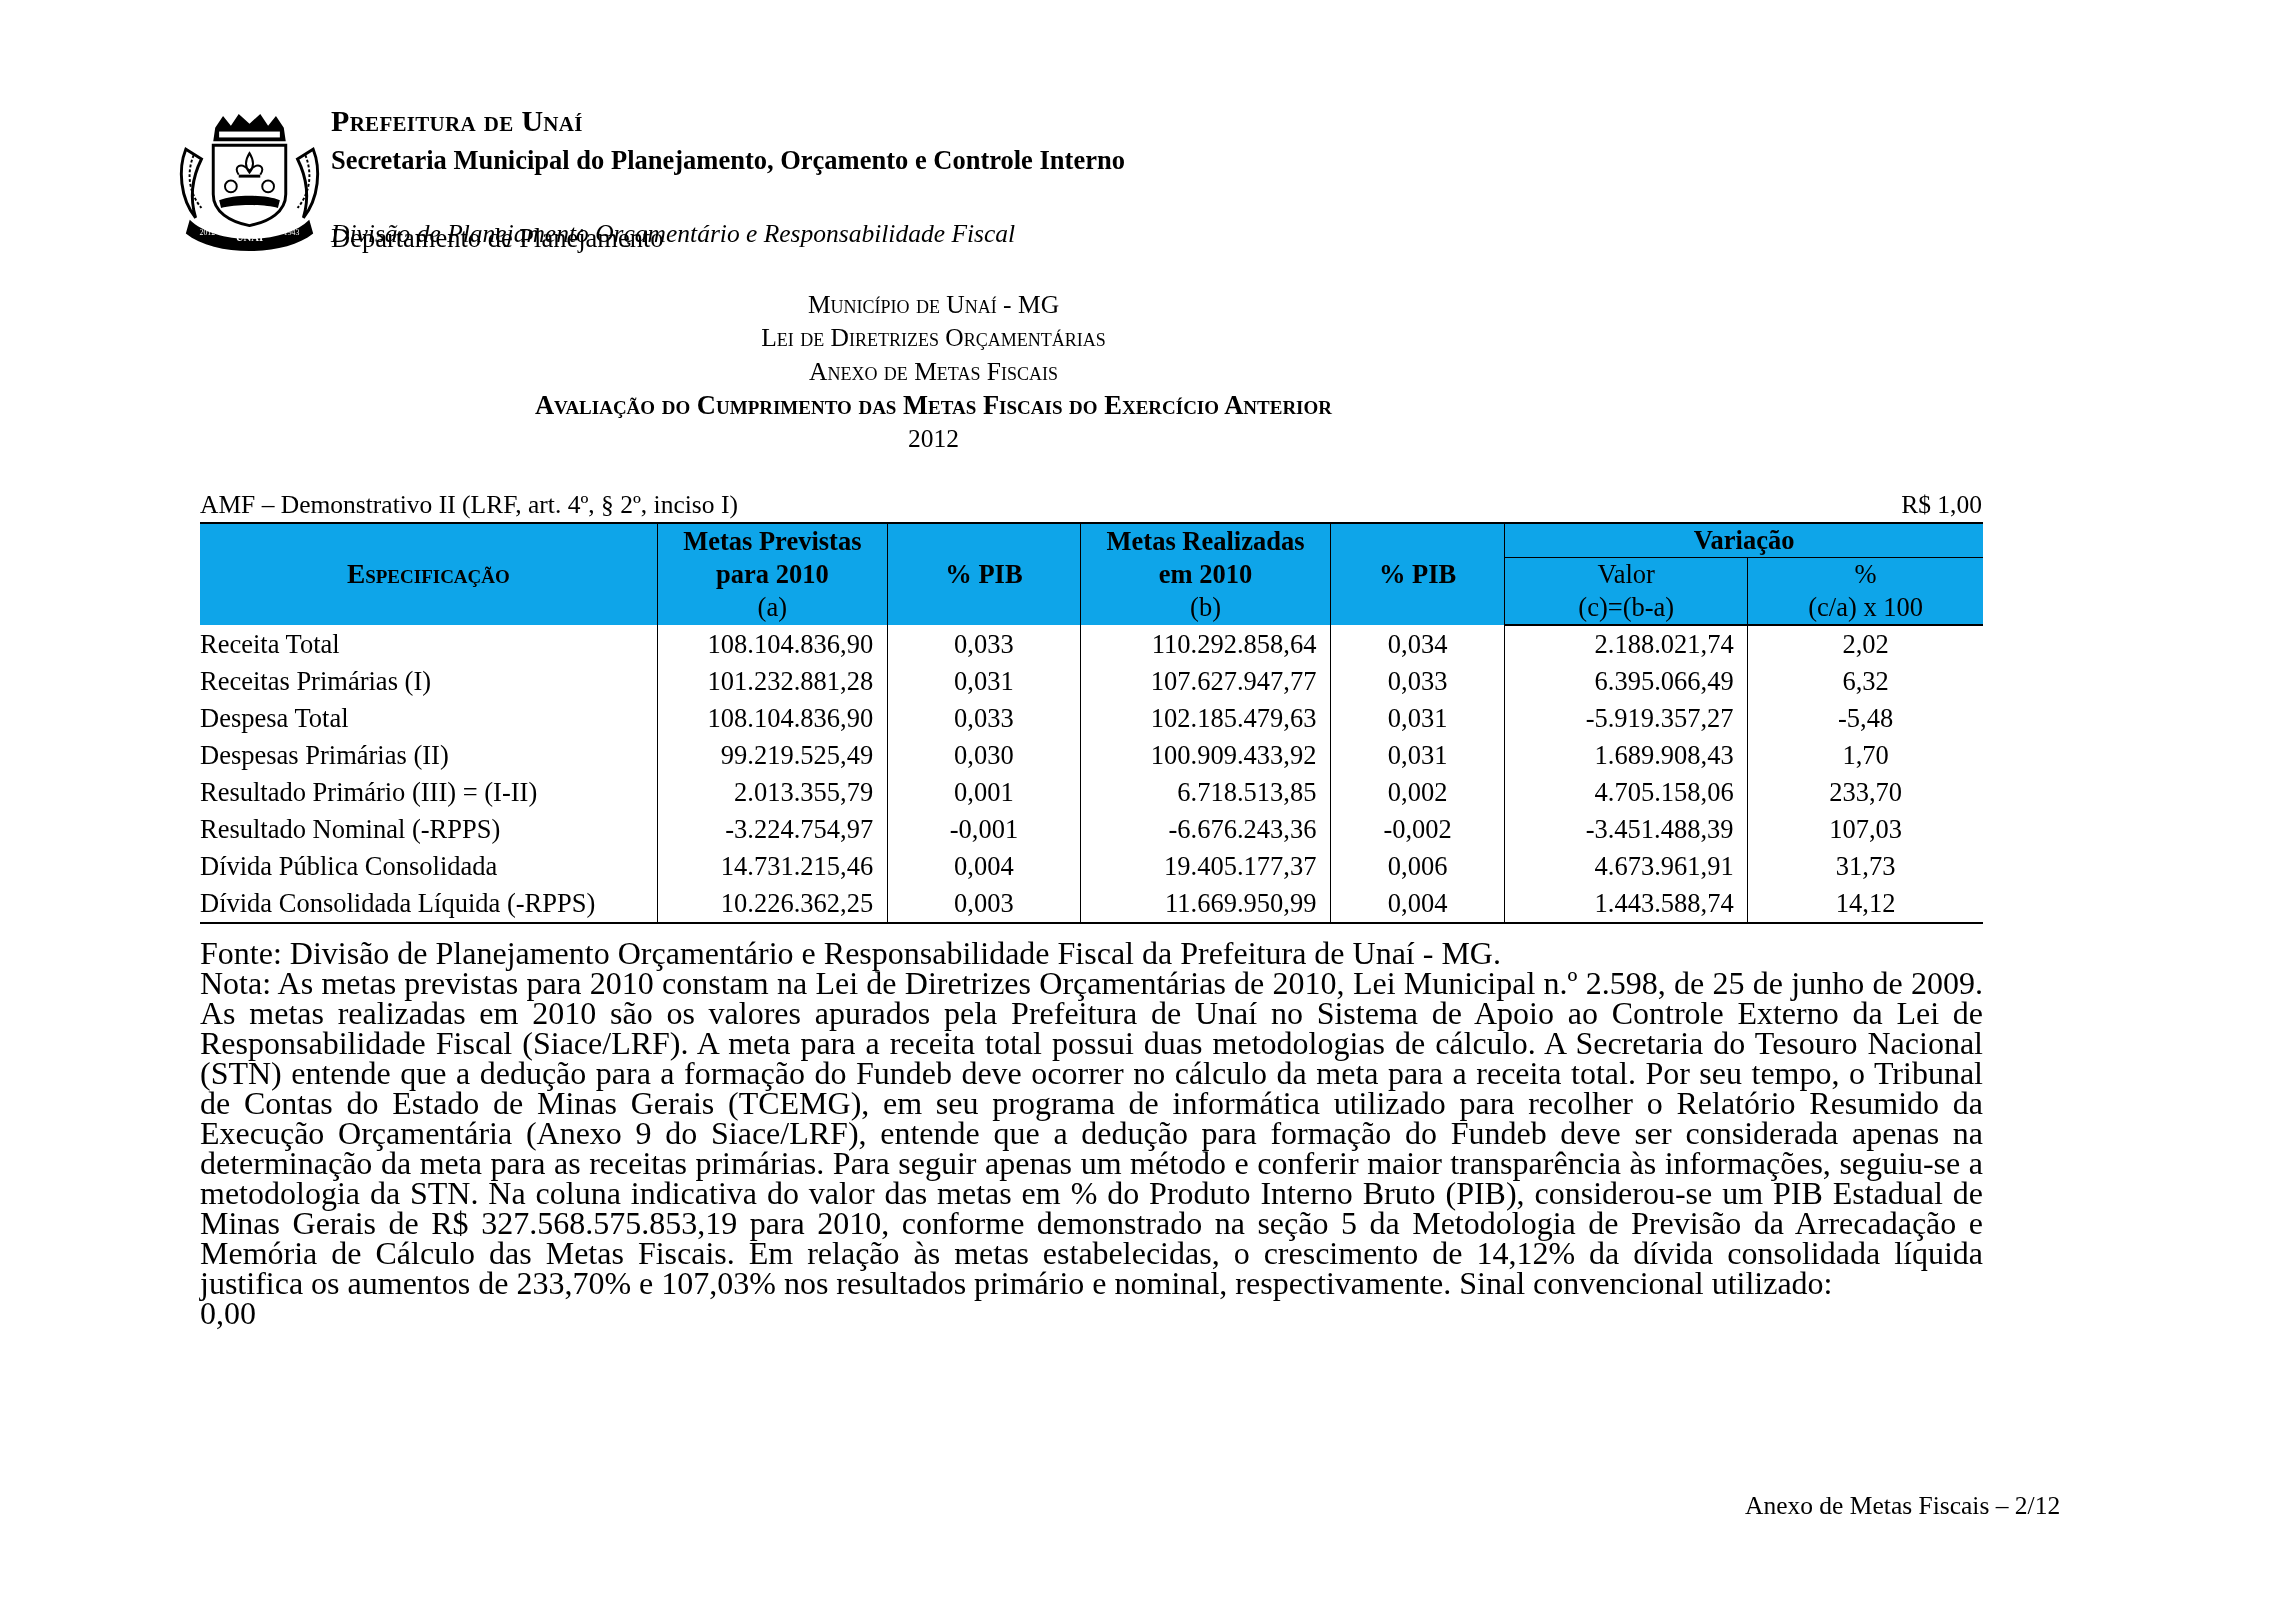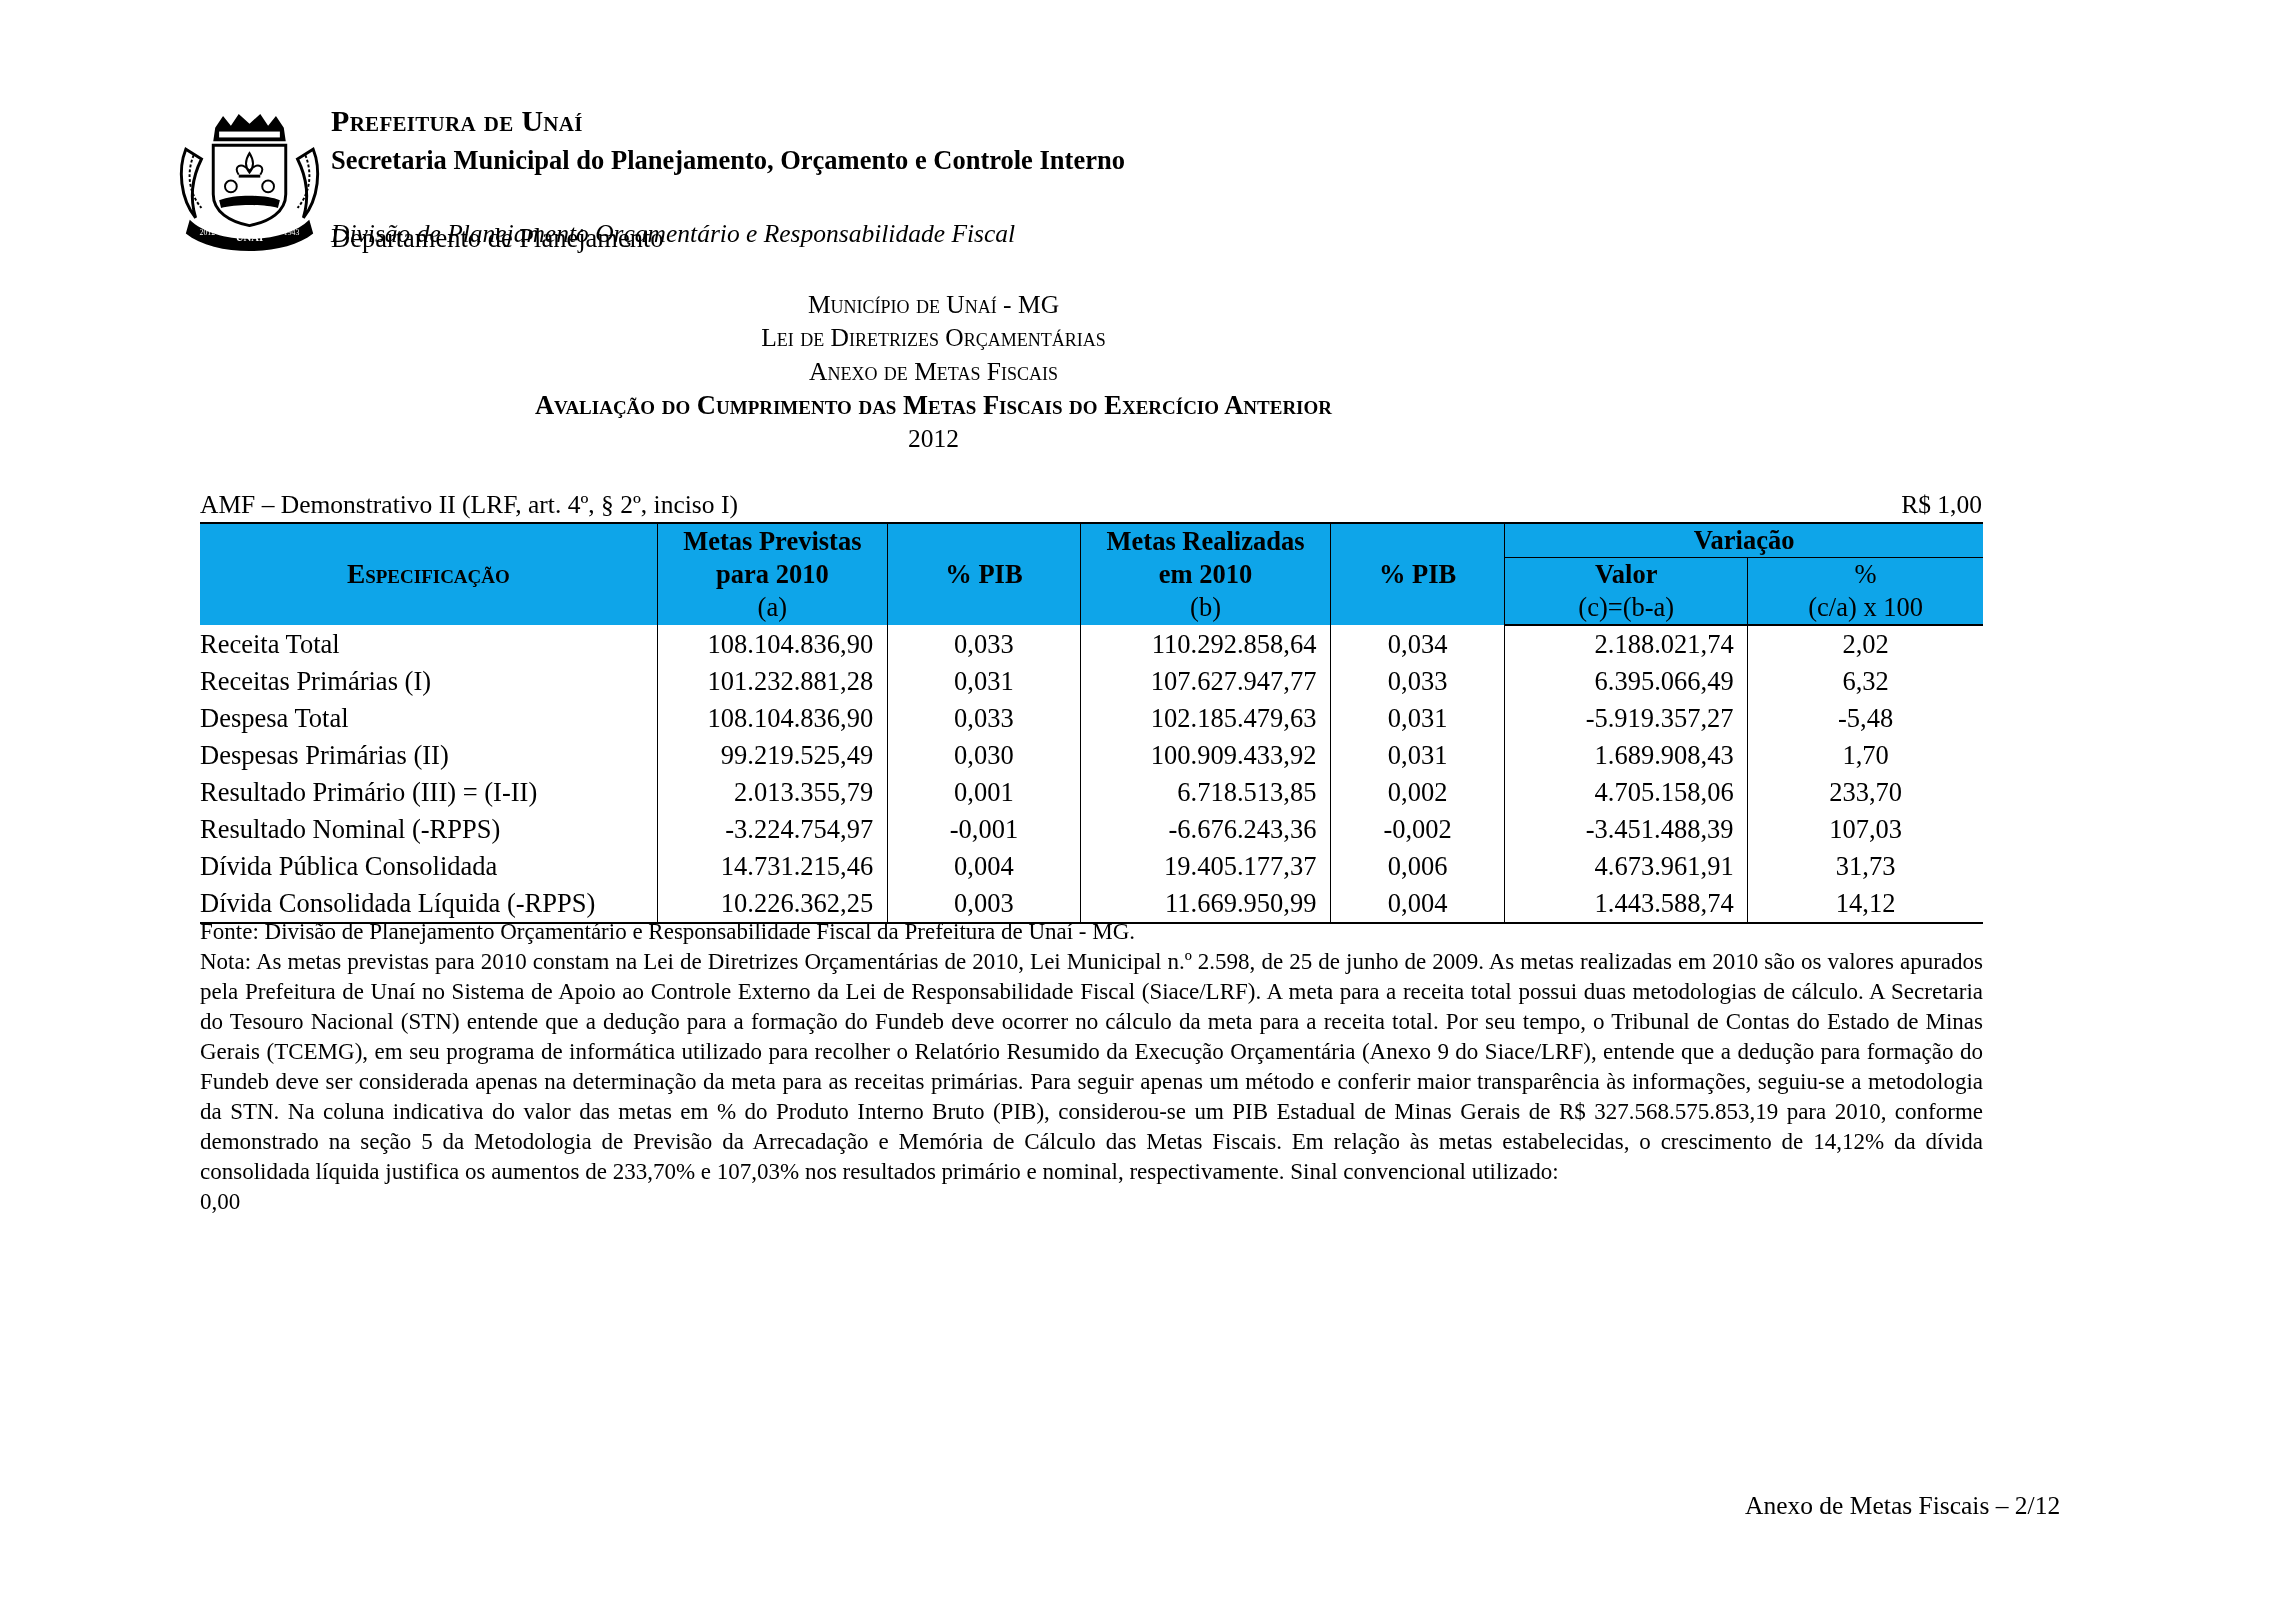--- a/index.html
+++ b/index.html
@@ -50,21 +50,21 @@
     padding: 0 13.7px; height: 37px; line-height: 37px; white-space: nowrap;
     border-left: 1px solid #000; border-right: 1px solid #000;
   }
   #metas-table td.first { border-left: none; padding-left: 0; text-align: left; }
   #metas-table td.last { border-right: none; }
   #metas-table td.num { text-align: right; }
   #metas-table td.ctr { text-align: center; margin-left: 16px; }
   #metas-table tbody tr:last-child td { border-bottom: 2px solid #000; }
 
   
-  #notes { left: 200px; top: 917px; width: 1783px; font-size: 23px; line-height: 30px; }
+  #notes { left: 200px; top: 938px; width: 1783px; font-size: 32px; line-height: 30px; }
   #notes p { margin: 0; text-align: justify; }
   #notes .sign { display: flex; gap: 36px; }
   #notes .sign .k { width: 65px; }
 
   
   #footer { left: 1745px; top: 1491px; font-size: 25.5px; white-space: nowrap; }
 </style>
 </head>
 <body>
 
@@ -135,21 +135,21 @@
       <th rowspan="2">
         <span class="sub" style="font-weight:bold">Metas Realizadas</span>
         <span class="sub" style="font-weight:bold">em 2010</span>
         <span class="sub">(b)</span>
       </th>
       <th rowspan="2"><span>% PIB</span></th>
       <th class="last var-top" colspan="2">Variação</th>
     </tr>
     <tr>
       <th>
-        <span class="sub" style="font-weight:bold">Valor</span>
+        <span class="sub" style="font-weight:normal">Valor</span>
         <span class="sub">(c)=(b-a)</span>
       </th>
       <th class="last">
         <span class="sub">%</span>
         <span class="sub">(c/a) x 100</span>
       </th>
     </tr>
   </thead>
   <tbody>
     <tr>

